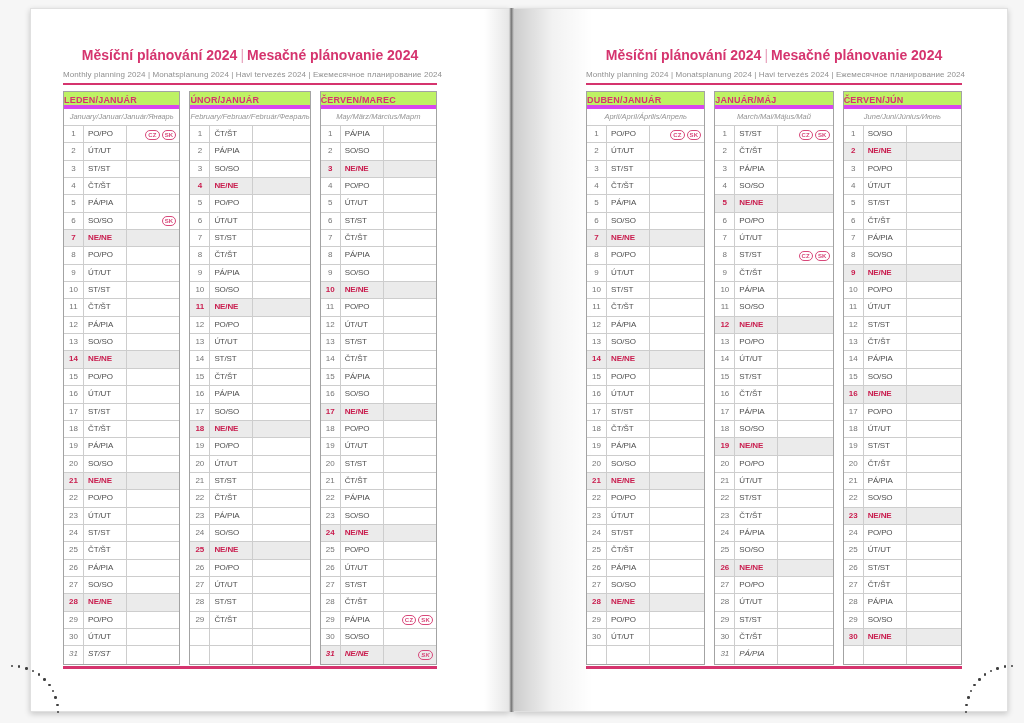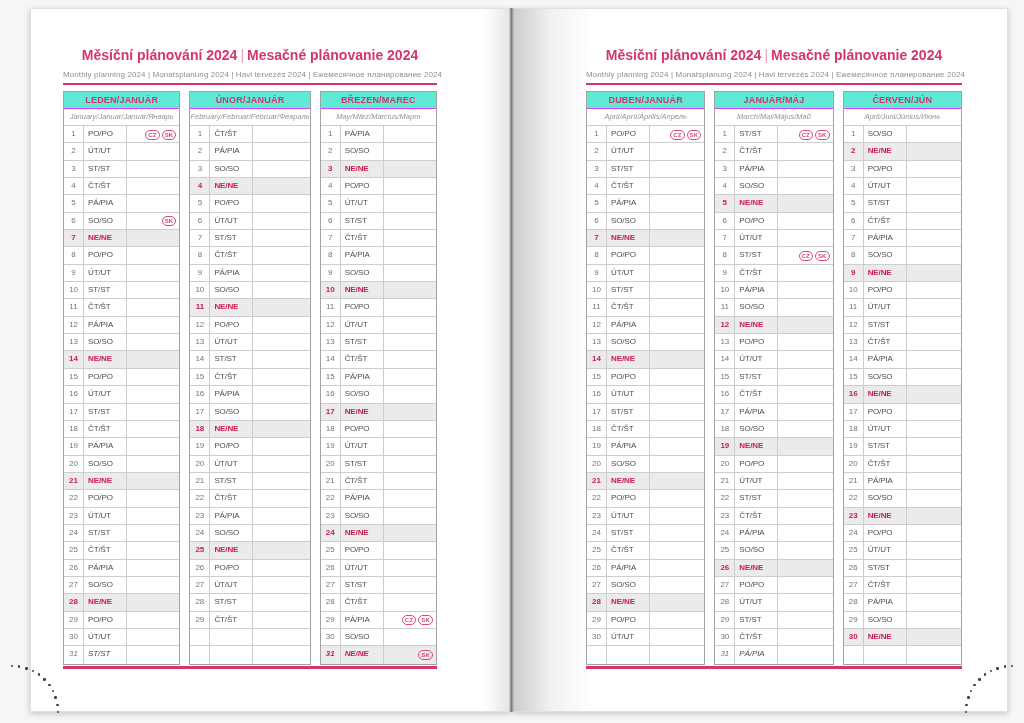--- a/index.html
+++ b/index.html
@@ -47,23 +47,23 @@
     text-align:center;white-space:nowrap;
     font-size:8px;color:#8f8f8f;letter-spacing:0.1px;
   }
   .rule{position:absolute;left:0;right:0;background:var(--accent,#d5346e);}
   .rule-top{top:74px;height:2px;}
   .rule-bottom{top:657px;height:3px;}
 
   .months{position:absolute;top:82px;left:0;right:0;display:flex;gap:9px;}
   .month{flex:1;border:1px solid #a3a3a3;background:#fff;}
   .m-name{
-    height:17px;line-height:17px;text-align:center;
+    height:17px;line-height:17px;text-align:left;
     font-size:9px;font-weight:bold;color:var(--accent,#d5346e);
-    background:#5eead4;border-bottom:1px solid #d946ef;letter-spacing:0.2px;
+    background:#bef264;border-bottom:4px solid #d946ef;letter-spacing:0.2px;
     box-sizing:border-box;
   }
   .m-langs{
     height:17px;line-height:16px;text-align:center;
     font-size:7.5px;color:#949494;border-bottom:1px solid #cdcdcd;
     box-sizing:border-box;white-space:nowrap;overflow:hidden;font-style:italic;
   }
   .row{
     height:17.35px;display:flex;align-items:stretch;
     border-bottom:1px solid #cdcdcd;box-sizing:border-box;
@@ -417,21 +417,21 @@
               <div class="c d"></div>
               <div class="c note"></div>
             </div>
             <div class="row">
               <div class="c n"></div>
               <div class="c d"></div>
               <div class="c note"></div>
             </div>
           </div>
           <div class="month">
-            <div class="m-name">BŘEZEN/MAREC</div>
+            <div class="m-name">ČERVEN/MAREC</div>
             <div class="m-langs">May/März/Március/Март</div>
             <div class="row">
               <div class="c n">1</div>
               <div class="c d">PÁ/PIA</div>
               <div class="c note"></div>
             </div>
             <div class="row">
               <div class="c n">2</div>
               <div class="c d">SO/SO</div>
               <div class="c note"></div>
@@ -908,21 +908,21 @@
               <div class="c note"></div>
             </div>
             <div class="row">
               <div class="c n">31</div>
               <div class="c d">PÁ/PIA</div>
               <div class="c note"></div>
             </div>
           </div>
           <div class="month">
             <div class="m-name">ČERVEN/JÚN</div>
-            <div class="m-langs">April/Juni/Június/Июнь</div>
+            <div class="m-langs">June/Juni/Június/Июнь</div>
             <div class="row">
               <div class="c n">1</div>
               <div class="c d">SO/SO</div>
               <div class="c note"></div>
             </div>
             <div class="row sun">
               <div class="c n">2</div>
               <div class="c d">NE/NE</div>
               <div class="c note"></div>
             </div>

